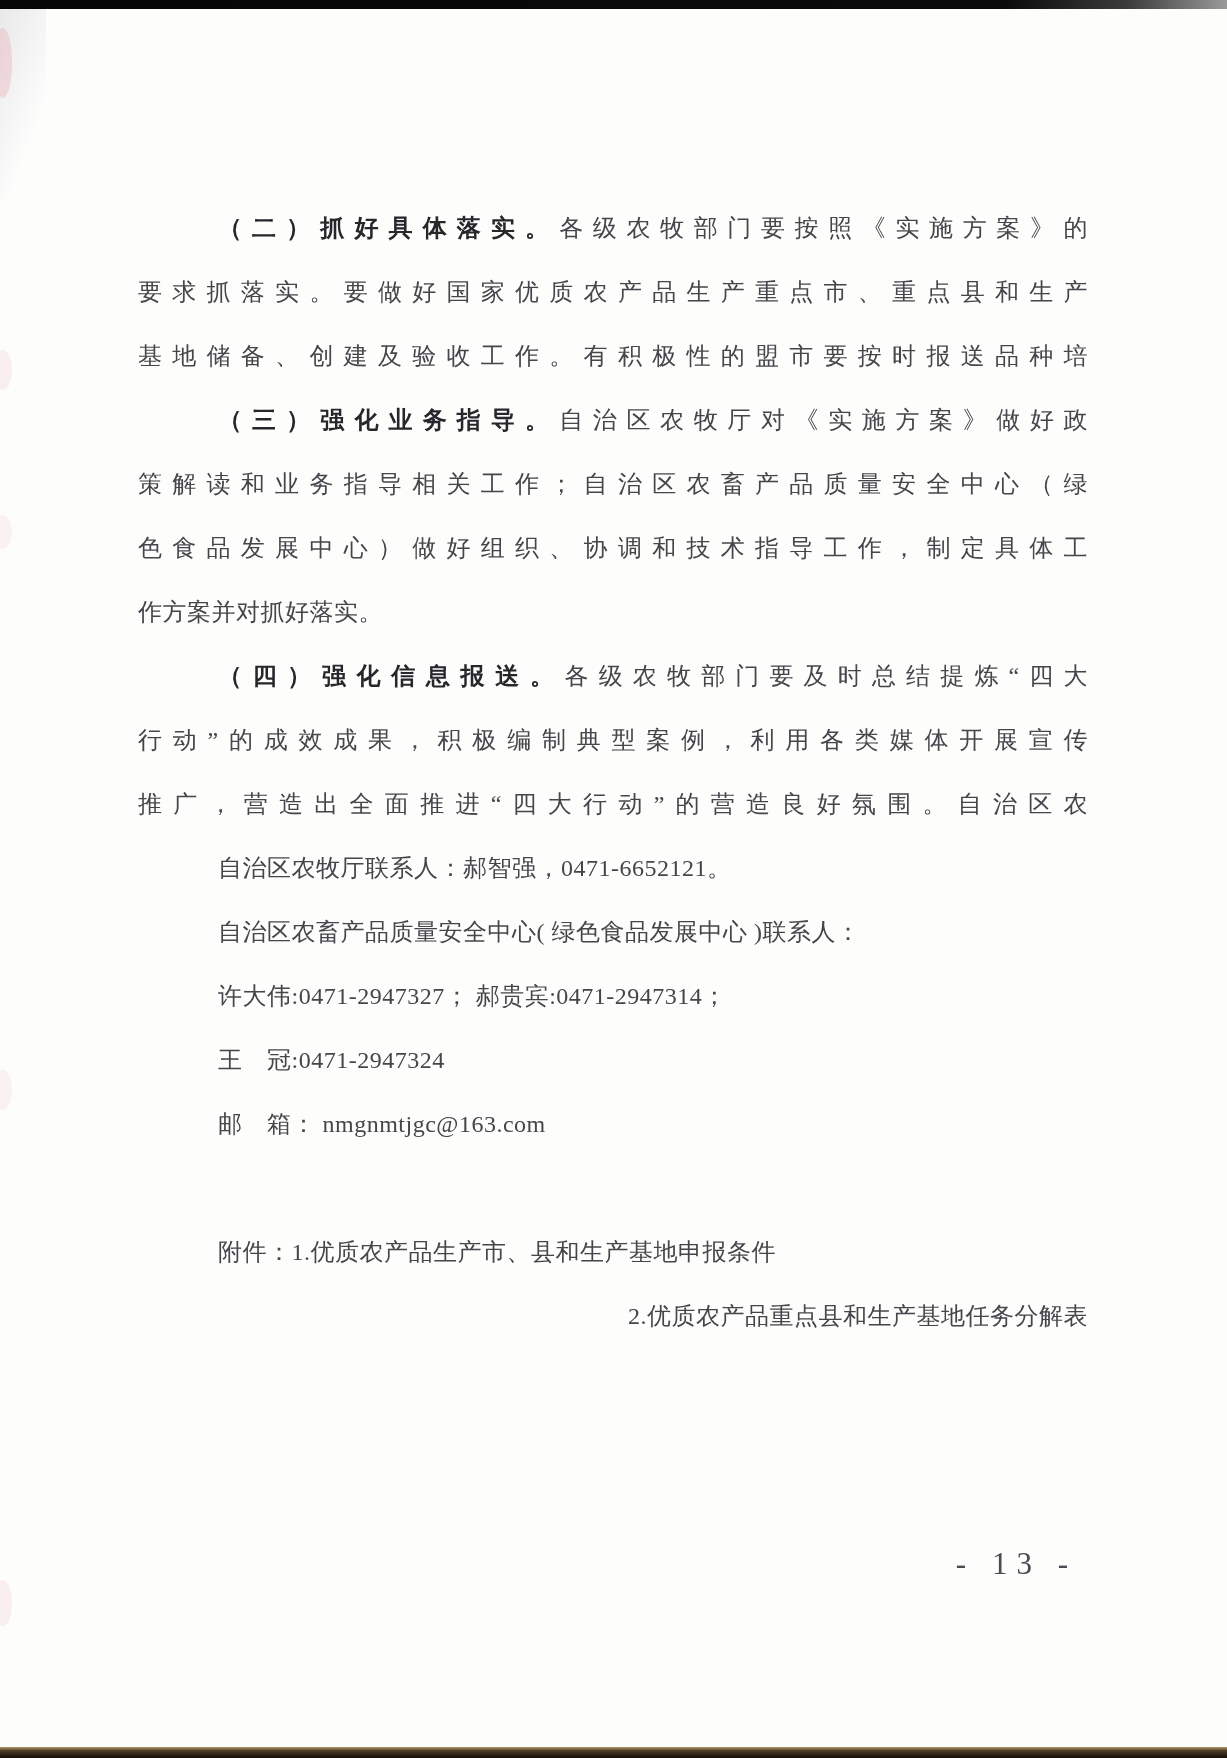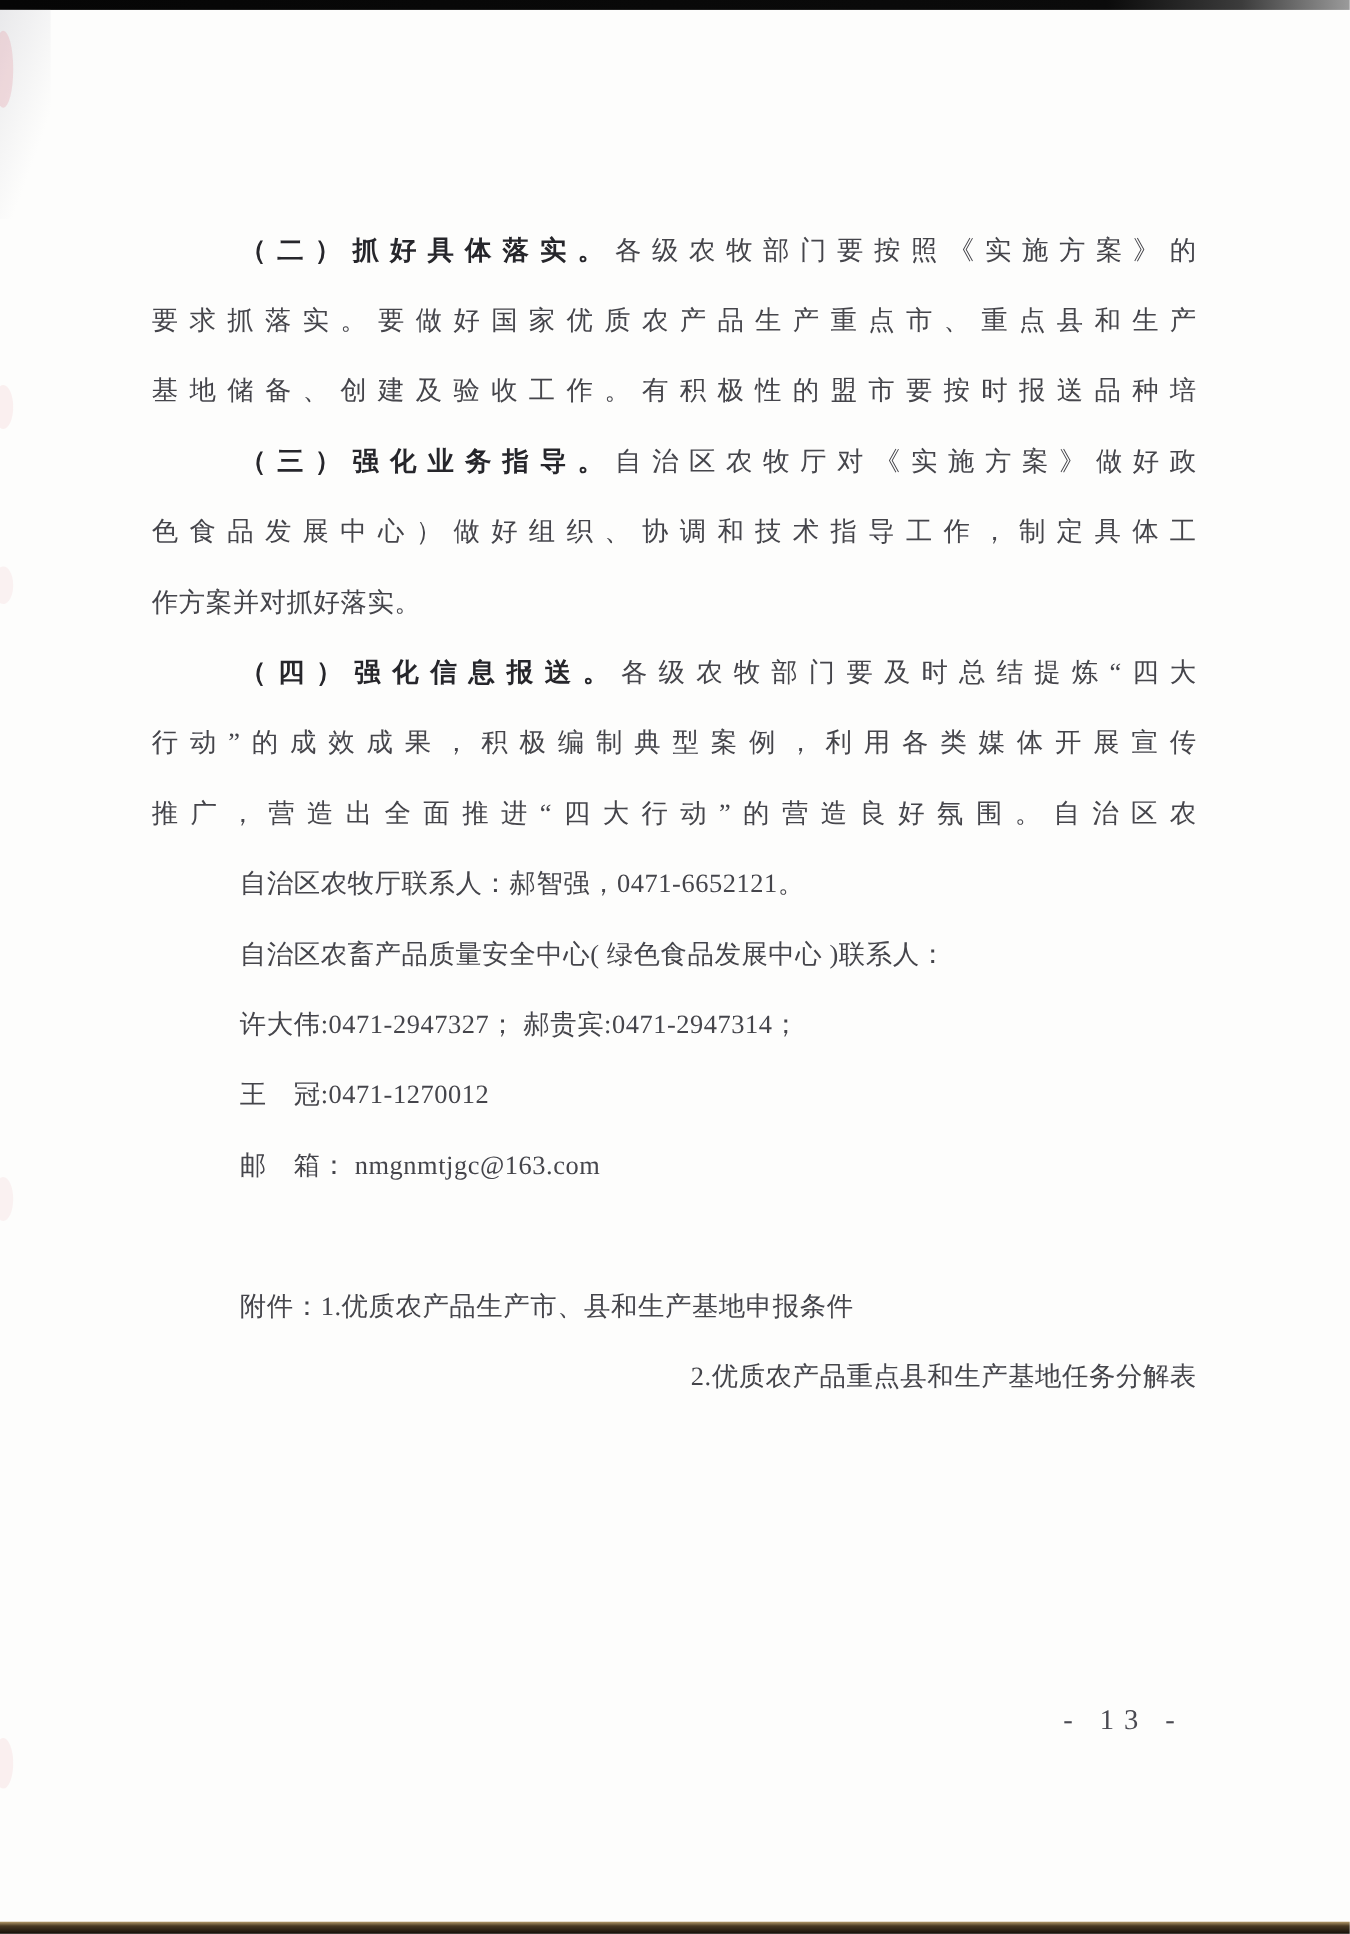--- a/index.html
+++ b/index.html
@@ -42,21 +42,21 @@
     text-align:justify;
     text-align-last:justify;
   }
   .ind{text-indent:80px;}
   .att{padding-left:212px;text-align:right;}
   .head{font-weight:700;color:#26262b;letter-spacing:1px;}
   .spacer{height:64px;}
 
   .page-num{
     position:absolute;top:1544px;right:150px;
-    font-size:26px;line-height:40px;color:#4a4a52;
+    font-size:31px;line-height:40px;color:#4a4a52;
     letter-spacing:9px;
   }
 </style>
 </head>
 <body>
 
 <div class="scan-top-edge"></div>
 <div class="corner-shade"></div>
 <div class="smudge s1"></div>
 <div class="smudge s2"></div>
@@ -64,31 +64,32 @@
 <div class="smudge s4"></div>
 <div class="smudge s5"></div>
 
 <div class="content">
 
   <div class="ln ind just"><b class="head">（二）抓好具体落实。</b><span>各级农牧部门要按照《实施方案》的</span></div>
   <div class="ln just"><span>要求抓落实。要做好国家优质农产品生产重点市、重点县和生产</span></div>
   <div class="ln just"><span>基地储备、创建及验收工作。有积极性的盟市要按时报送品种培</span></div>
 
   <div class="ln ind just"><b class="head">（三）强化业务指导。</b><span>自治区农牧厅对《实施方案》做好政</span></div>
+  <div class="ln just"><span>策解读和业务指导相关工作；自治区农畜产品质量安全中心（绿</span></div>
   <div class="ln just"><span>色食品发展中心）做好组织、协调和技术指导工作，制定具体工</span></div>
   <div class="ln"><span>作方案并对抓好落实。</span></div>
 
   <div class="ln ind just"><b class="head">（四）强化信息报送。</b><span>各级农牧部门要及时总结提炼“四大</span></div>
   <div class="ln just"><span>行动”的成效成果，积极编制典型案例，利用各类媒体开展宣传</span></div>
   <div class="ln just"><span>推广，营造出全面推进“四大行动”的营造良好氛围。自治区农</span></div>
 
   <div class="ln ind"><span>自治区农牧厅联系人：郝智强，0471-6652121。</span></div>
   <div class="ln ind"><span>自治区农畜产品质量安全中心( 绿色食品发展中心 )联系人：</span></div>
   <div class="ln ind"><span>许大伟:0471-2947327； 郝贵宾:0471-2947314；</span></div>
-  <div class="ln ind"><span>王　冠:0471-1270012</span></div>
+  <div class="ln ind"><span>王　冠:0471-2947324</span></div>
   <div class="ln ind"><span>邮　箱： nmgnmtjgc@163.com</span></div>
 
   <div class="ln spacer"></div>
 
   <div class="ln ind"><span>附件：</span><span>1.优质农产品生产市、县和生产基地申报条件</span></div>
   <div class="ln att"><span>2.优质农产品重点县和生产基地任务分解表</span></div>
 
 </div>
 
 <div class="page-num">- 13 -</div>

